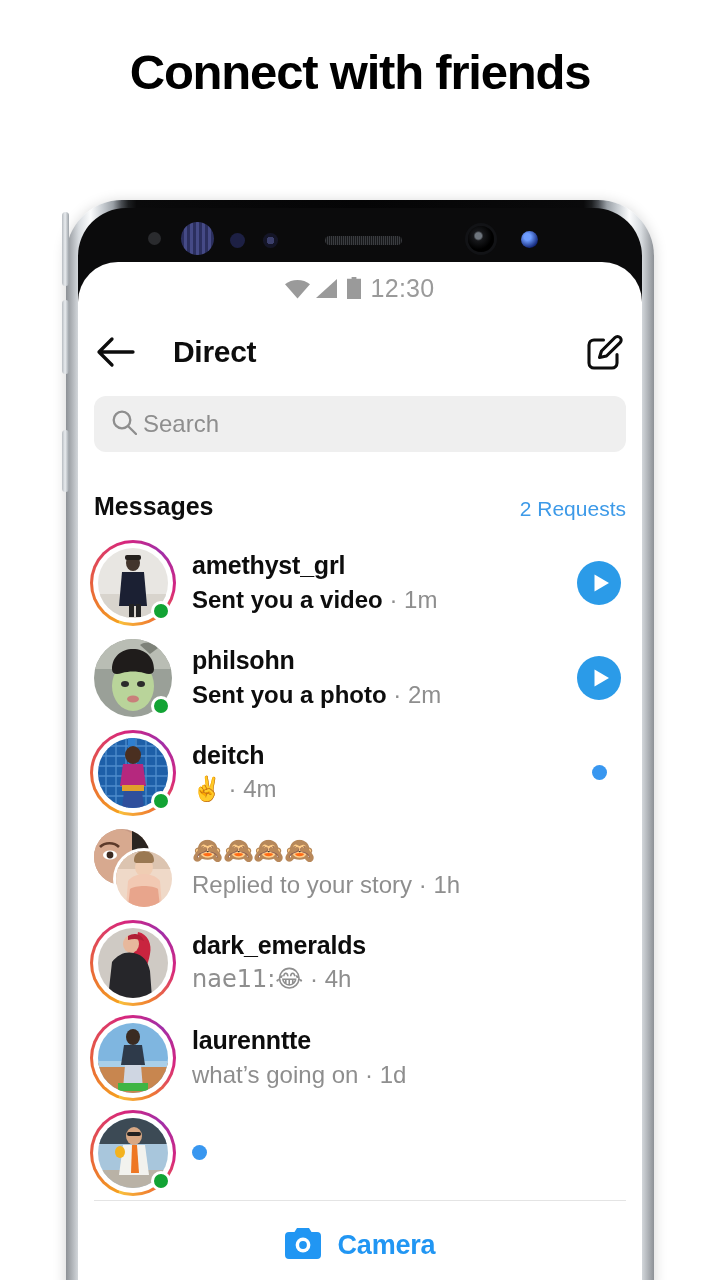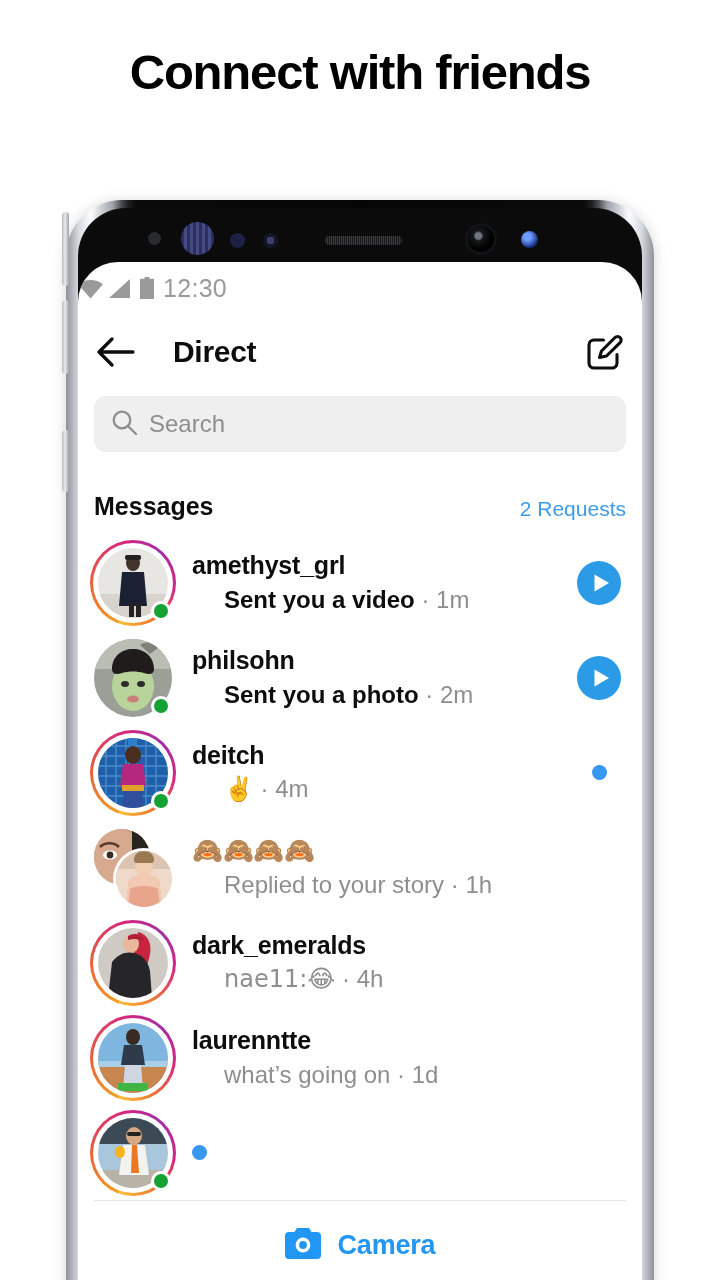--- a/index.html
+++ b/index.html
@@ -72,21 +72,21 @@
                 background: repeating-linear-gradient(90deg,#3a3c40 0 1px,#17181a 1px 2px); }
   .s-cam      { left: 390px; top: 26px; width: 26px; height: 26px;
                 background: radial-gradient(circle at 40% 38%, #6e757d 0 14%, #17181b 22%, #000 60%);
                 box-shadow: 0 0 0 3px #121316; }
   .s-led      { left: 443px; top: 31px; width: 17px; height: 17px;
                 background: radial-gradient(circle at 38% 35%, #6f9dff 0 22%, #0e2172 75%); }
 
   
   .statusbar {
     position: absolute; top: 6px; right: 0; width: 100%; height: 40px;
-    display: flex; align-items: center; justify-content: flex-start;
+    display: flex; align-items: center; justify-content: center;
     gap: 9px; color: #9a9a9a;
   }
   .ic-wifi { width: 22px; height: 16px; position: relative; }
   .ic-wifi svg, .ic-signal svg, .ic-batt svg { display: block; }
   .clock { font-size: 25px; color: #9a9a9a; letter-spacing: 0.3px; }
 
   
   .appbar {
     position: absolute; top: 52px; left: 0; width: 100%; height: 76px;
     display: flex; align-items: center; padding: 0 18px;
@@ -96,21 +96,21 @@
     font-size: 30px; font-weight: 700; color: #0d0d0d;
     margin-left: 37px; letter-spacing: -0.3px;
   }
   .compose { margin-left: auto; width: 38px; height: 38px; }
 
   
   .search {
     position: absolute; top: 134px; left: 16px;
     width: 532px; height: 56px;
     background: #efefef; border-radius: 12px;
-    display: flex; align-items: center; padding: 0 18px; gap: 12px;
+    display: flex; align-items: center; padding: 0 18px; gap: 6px;
   }
   .search-ph { font-size: 24px; color: #8e8e8e; }
 
   
   .msg-head {
     position: absolute; top: 230px; left: 16px; width: 532px;
     display: flex; align-items: flex-end; justify-content: space-between;
   }
   .msg-head .lbl { font-size: 25px; font-weight: 700; color: #0d0d0d; }
   .msg-head .req { font-size: 21px; color: #3d9ae8; }
@@ -136,21 +136,21 @@
   }
   
   .grp-a, .grp-b { position: absolute; border-radius: 50%; overflow: hidden; }
   .grp-a { left: 0;  top: 0;  width: 56px; height: 56px; z-index: 2; }
   .grp-b { left: 22px; top: 22px; width: 56px; height: 56px; z-index: 3;
            box-shadow: 0 0 0 3px #fff; }
 
   .meta { margin-left: 20px; flex: 1; min-width: 0; }
   .uname { font-size: 25px; font-weight: 700; color: #0d0d0d; line-height: 1.25; letter-spacing: -0.2px; }
   .uname.read { font-weight: 400; color: #0d0d0d; }
-  .prev { font-size: 24px; line-height: 1.3; margin-top: 2px; margin-left: 32px; }
+  .prev { font-size: 24px; line-height: 1.3; margin-top: 2px; }
   .prev.unread { color: #0d0d0d; font-weight: 700; }
   .prev.read { color: #8e8e8e; font-weight: 400; }
   .prev .time { color: #8e8e8e; font-weight: 400; }
   .prev .emoji { font-family: "DejaVu Sans", sans-serif; }
 
   .trail { width: 54px; flex: none; display: flex; justify-content: center; align-items: center; }
   .play { width: 44px; height: 44px; }
   .dot-unread { width: 15px; height: 15px; border-radius: 50%; background: #3897f0; }
 
   

